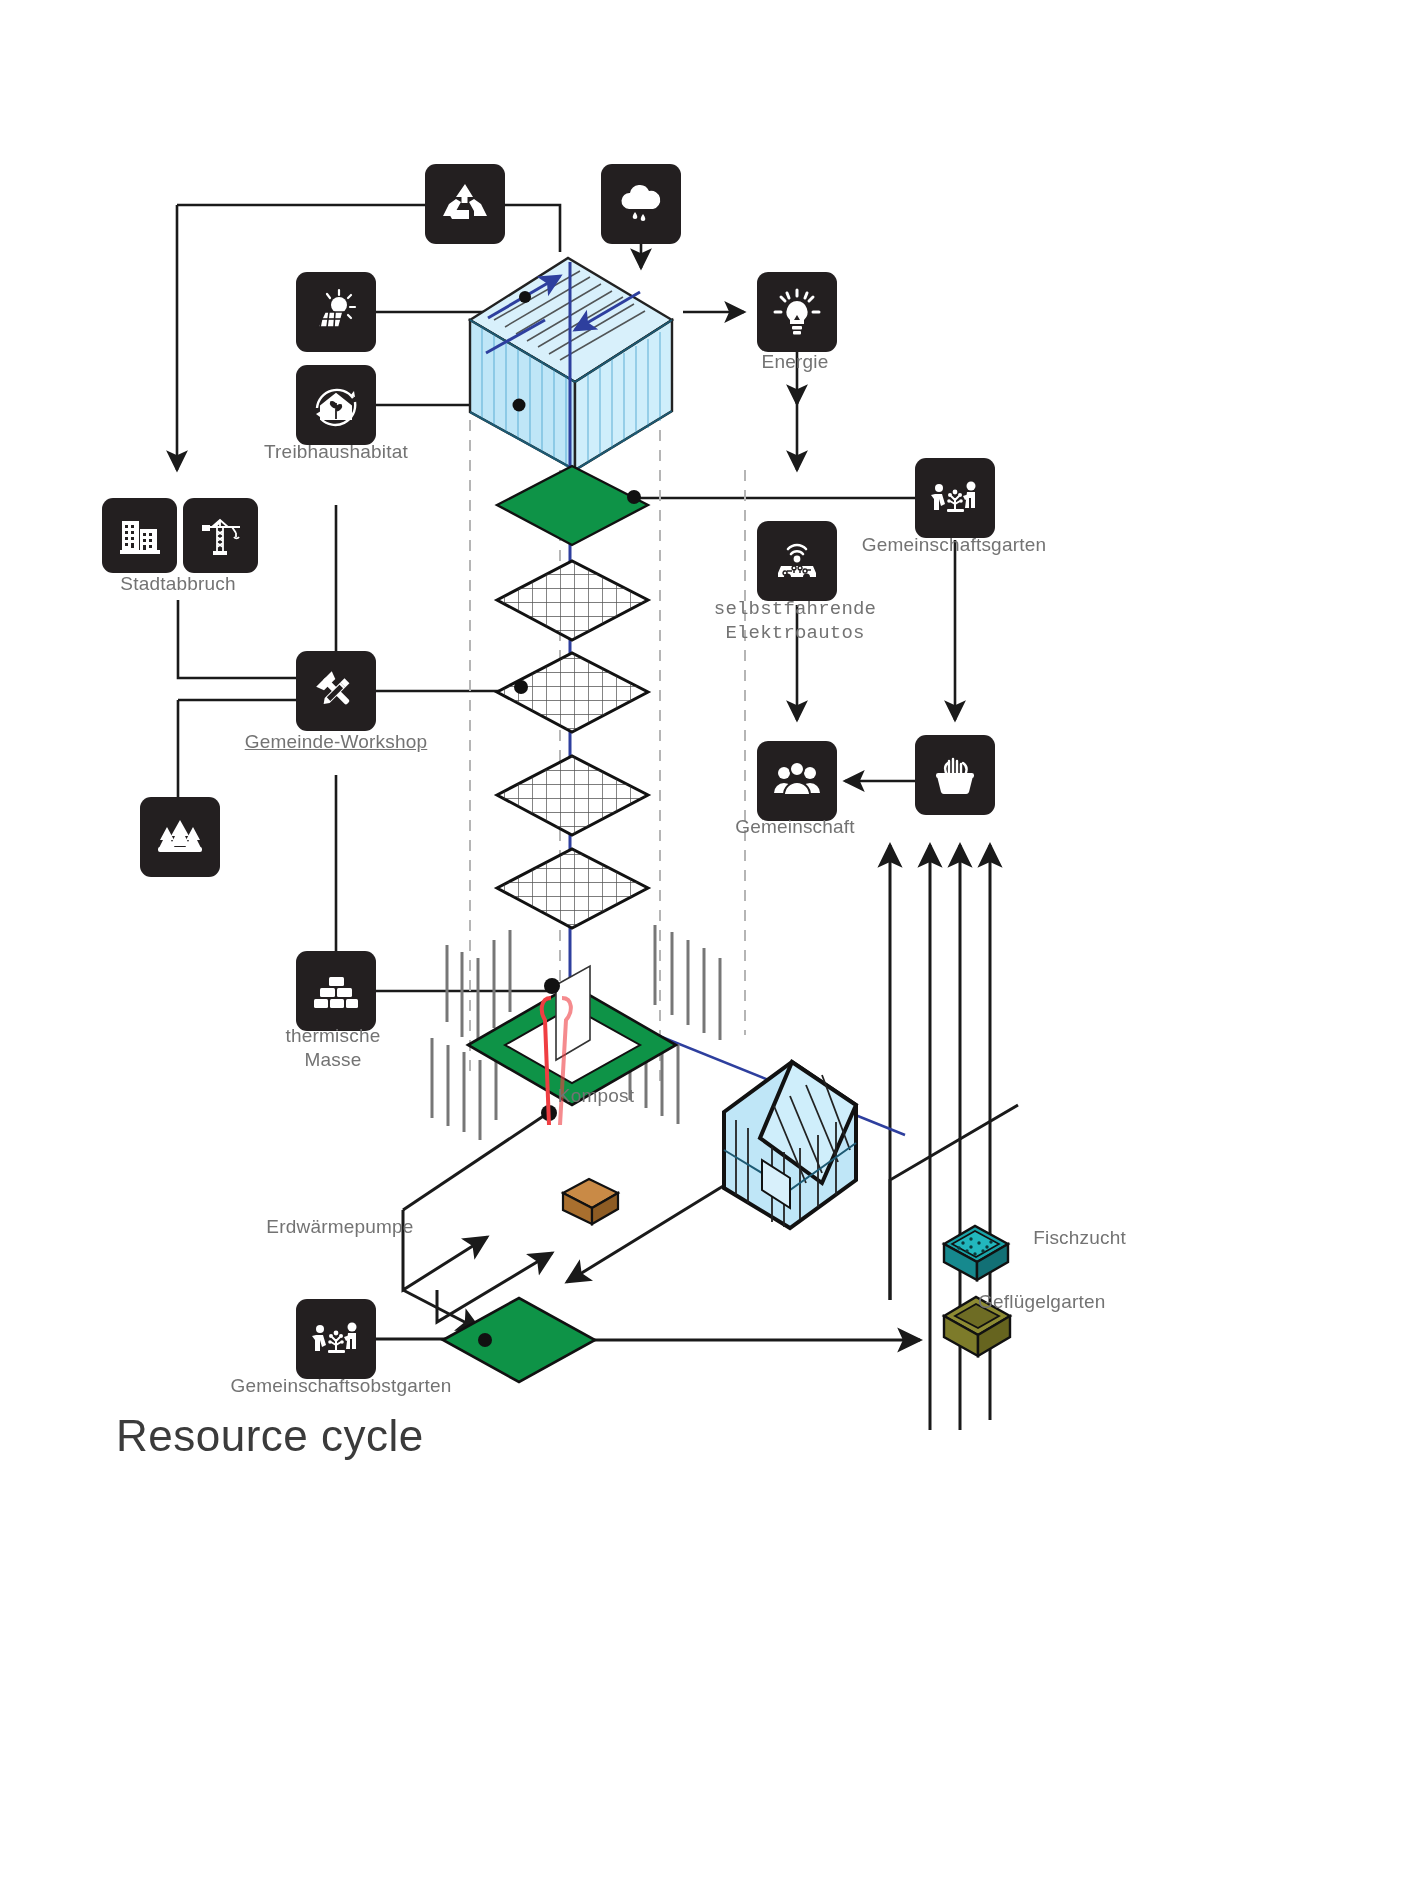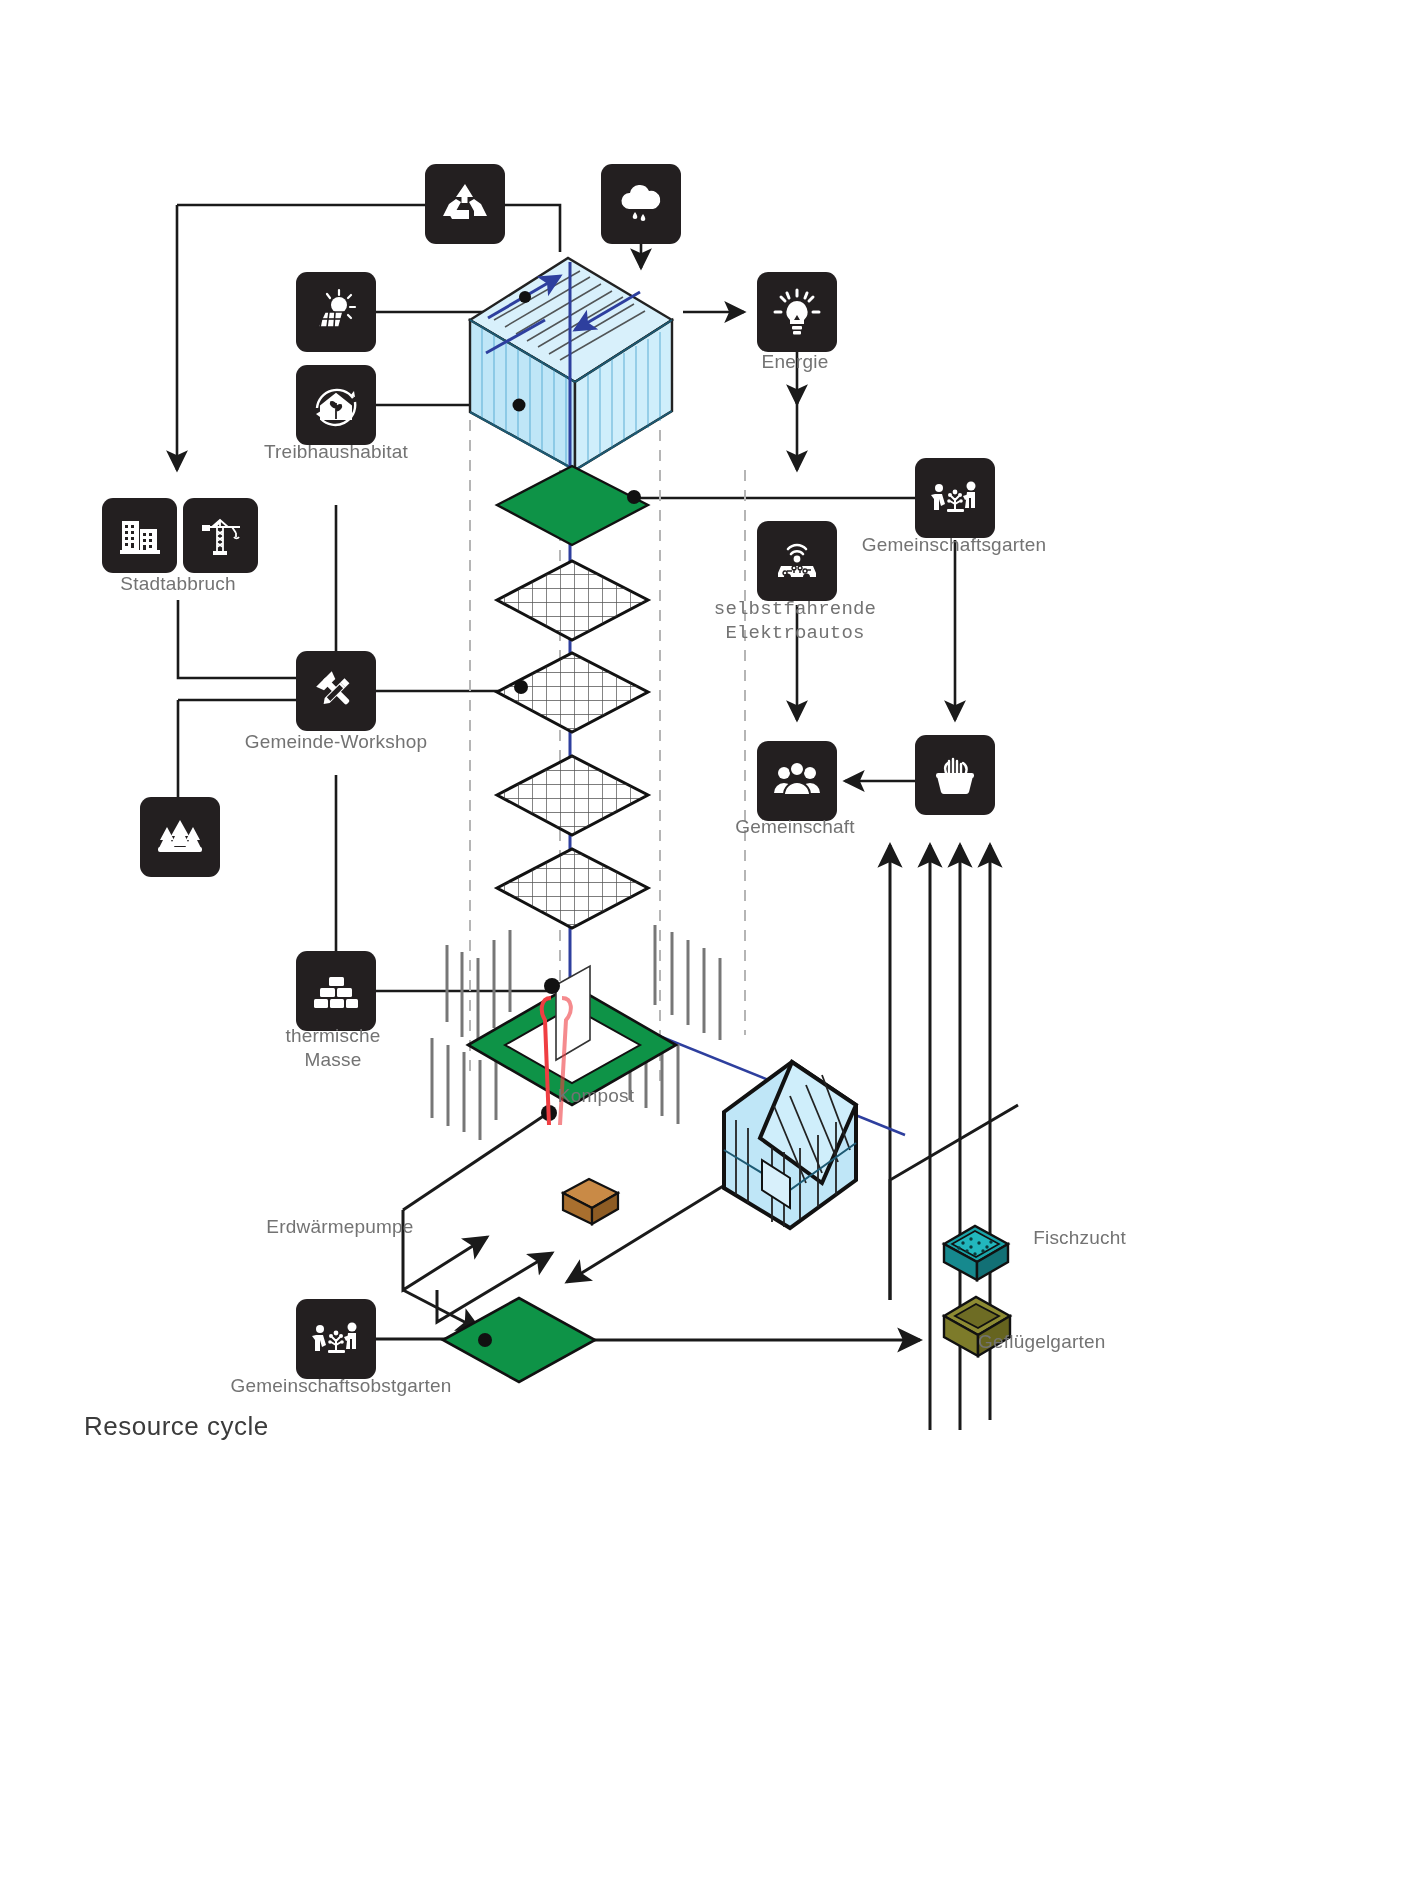--- a/index.html
+++ b/index.html
@@ -1,21 +1,21 @@
 <!DOCTYPE html>
 <html><head>
 <meta charset="utf-8">
 <style>
   html,body{margin:0;padding:0;background:#ffffff;}
   body{font-family:"Liberation Sans",sans-serif;}
   #stage{position:relative;width:1401px;height:1896px;background:#fff;overflow:hidden;}
   .lbl{position:absolute;color:#737373;font-size:19px;line-height:1.25;text-align:center;white-space:pre-line;letter-spacing:.2px;}
   .icon{position:absolute;background:#231f20;border-radius:11px;display:flex;align-items:center;justify-content:center;}
   .icon svg{display:block;}
-  .title{position:absolute;color:#3b3b3b;font-size:26px;letter-spacing:.5px;}
+  .title{position:absolute;color:#3b3b3b;font-size:44px;letter-spacing:.5px;margin-left:32px;}
   svg.layer{position:absolute;left:0;top:0;width:1401px;height:1896px;pointer-events:none;}
 </style>
 </head>
 <body>
 
 <div id="stage">
 
   <svg class="layer" viewBox="0 0 1401 1896">
     <defs>
       <marker id="ah" markerWidth="9" markerHeight="9" refX="7.6" refY="4.2" orient="auto">
@@ -466,29 +466,29 @@
         <circle cx="33" cy="25" r="2"></circle>
       <circle cx="28" cy="22" r="2.4"></circle>
         <circle cx="22" cy="31" r="1.8"></circle>
         <circle cx="34" cy="31" r="1.8"></circle>
       <rect x="20" y="39" width="17" height="3" rx="1"></rect>
     </svg>
   </div>
 
   <div class="lbl" style="left:216px;top:440px;width:240px;">Treibhaushabitat</div>
   <div class="lbl" style="left:58px;top:572px;width:240px;">Stadtabbruch</div>
-  <div class="lbl" style="left:216px;top:730px;width:240px;">Gemeinde-Workshop</div>
+  <div class="lbl" style="left:216px;top:730px;width:240px;text-decoration:underline;">Gemeinde-Workshop</div>
   <div class="lbl" style="left:213px;top:1024px;width:240px;">thermische
 Masse</div>
   <div class="lbl" style="left:220px;top:1215px;width:240px;">Erdwärmepumpe</div>
   <div class="lbl" style="left:496px;top:1084px;width:200px;">Kompost</div>
   <div class="lbl" style="left:181px;top:1374px;width:320px;">Gemeinschaftsobstgarten</div>
   <div class="lbl" style="left:695px;top:350px;width:200px;">Energie</div>
   <div class="lbl" style="left:824px;top:533px;width:260px;">Gemeinschaftsgarten</div>
   <div class="lbl" style="left:695px;top:598px;width:200px;font-family:Liberation Mono, monospace;">selbstfahrende
 Elektroautos</div>
   <div class="lbl" style="left:695px;top:815px;width:200px;">Gemeinschaft</div>
   <div class="lbl" style="left:966px;top:1226px;width:160px;text-align:right;">Fischzucht</div>
-  <div class="lbl" style="left:978px;top:1290px;width:200px;text-align:left;margin-top:40px;">Geflügelgarten</div>
+  <div class="lbl" style="left:978px;top:1290px;width:200px;text-align:left;">Geflügelgarten</div>
 
   <div class="title" style="left:84px;top:1411px;">Resource cycle</div>
 
 </div>
 
 </body></html>

